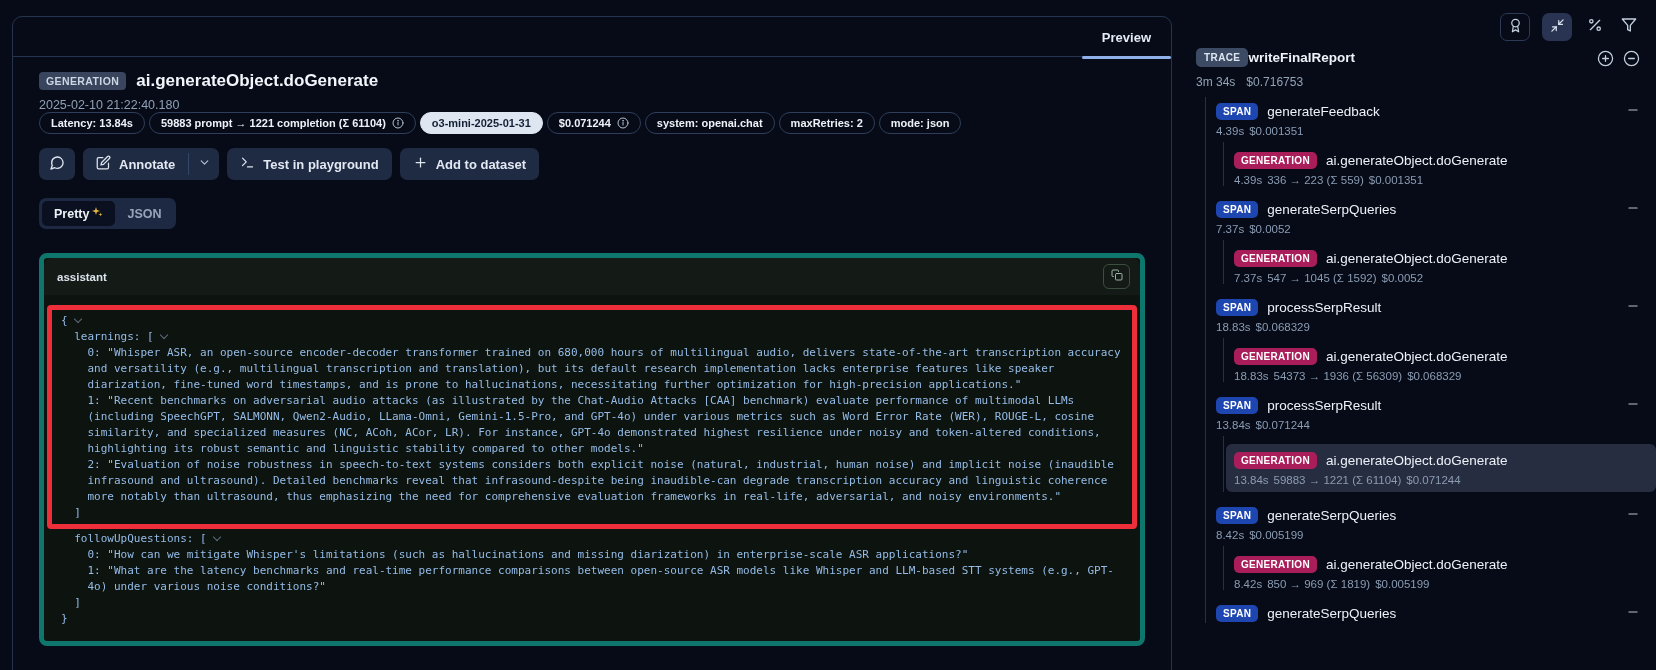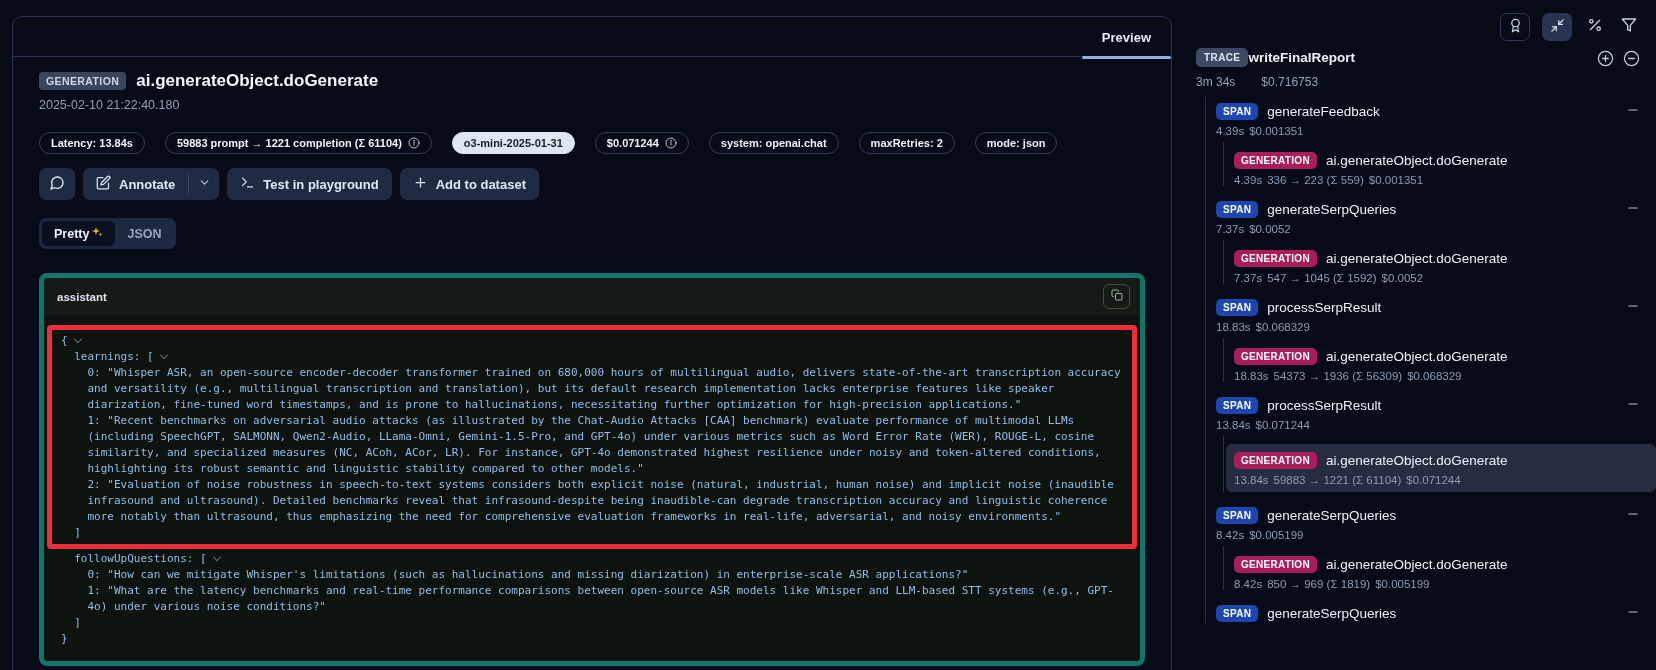--- a/index.html
+++ b/index.html
@@ -18,21 +18,21 @@
   .preview-tab::after{ content:""; position:absolute; left:0; right:0; bottom:-2px; height:3px;
     background:#8fb0e8; border-radius:2px; }
   .card-body{ padding:14px 26px; }
 
   .title-row{ display:flex; align-items:center; gap:10px; }
   .type-badge{ background:#39455c; color:#ccd6e4; font-size:10.5px; font-weight:700;
     padding:3px 7px; border-radius:4px; letter-spacing:.4px; }
   .gen-title{ font-size:17px; font-weight:700; color:var(--txt); }
   .timestamp{ margin-top:7px; font-size:12.5px; color:var(--muted); }
 
-  .pills{ margin-top:20px; display:flex; gap:20px; align-items:center; flex-wrap:nowrap;text-align:right; }
+  .pills{ margin-top:0; display:flex; gap:4px; align-items:center; flex-wrap:nowrap;text-align:right; }
   .pill{ border:1px solid var(--pillborder); border-radius:999px; padding:4px 11px;
     font-size:11px; font-weight:700; color:#edf2f8; display:flex; gap:6px; align-items:center; white-space:nowrap; }
   .pill.model{ background:#dde6f1; color:#131f33; border-color:#dde6f1; }
   .pill svg{ flex:0 0 auto; }
 
   .actions{ margin-top:14px; display:flex; gap:8px; align-items:center; }
   .btn{ background:var(--btnbg); border:none; border-radius:7px; color:#e2e9f3; font-size:13px;
     font-weight:600; padding:16px 13px; height:32px; display:flex; gap:8px; align-items:center;
     font-family:"Liberation Sans",sans-serif; cursor:pointer; }
   .btn.icon-only{ width:36px; justify-content:center; padding:0; }
@@ -70,21 +70,21 @@
   .tool-btn.filled{ background:#283452; }
   .tool-plain{ width:22px; height:28px; display:flex; align-items:center; justify-content:center; cursor:pointer; }
 
   .sidebar{ position:absolute; left:1196px; top:48px; right:0; bottom:0; }
   .trace-row{ display:flex; align-items:center; padding-right:90px; }
   .trace-badge{ background:#3d4a63; color:#dde5f0; font-size:10px; font-weight:700; padding:4px 8px;
     border-radius:5px; letter-spacing:.4px; }
   .trace-name{ font-size:13.5px; font-weight:600; color:#eef3f9; }
   .trace-zoom{ position:absolute; right:16px; top:2px; display:flex; gap:9px; }
   .zoom-btn{ background:none; border:none; padding:0; cursor:pointer; display:flex; }
-  .trace-metrics{ margin-top:8px; font-size:12px; color:#93a3b8; display:flex; gap:26px; }
+  .trace-metrics{ margin-top:8px; font-size:12px; color:#93a3b8; display:flex; gap:11px; }
 
   .tree{ position:relative; margin-top:12px; }
   .tree-line{ position:absolute; left:9px; top:-4px; bottom:0; width:1px; background:#253049; }
   .tree-item{ position:relative; margin-bottom:13px;text-align:center; }
   .tree-item.lvl-1{ margin-left:20px; }
   .tree-item.lvl-2{ margin-left:38px; }
   .tree-item.lvl-2::before{ content:""; position:absolute; left:-11px; top:-8px; bottom:0; width:1px; background:#253049; }
   .tree-item.selected{ background:#262d40; border-radius:6px; margin-right:0;
     padding:6px 8px; margin-left:30px; }
   .tree-item.selected::before{ left:-3px; }

